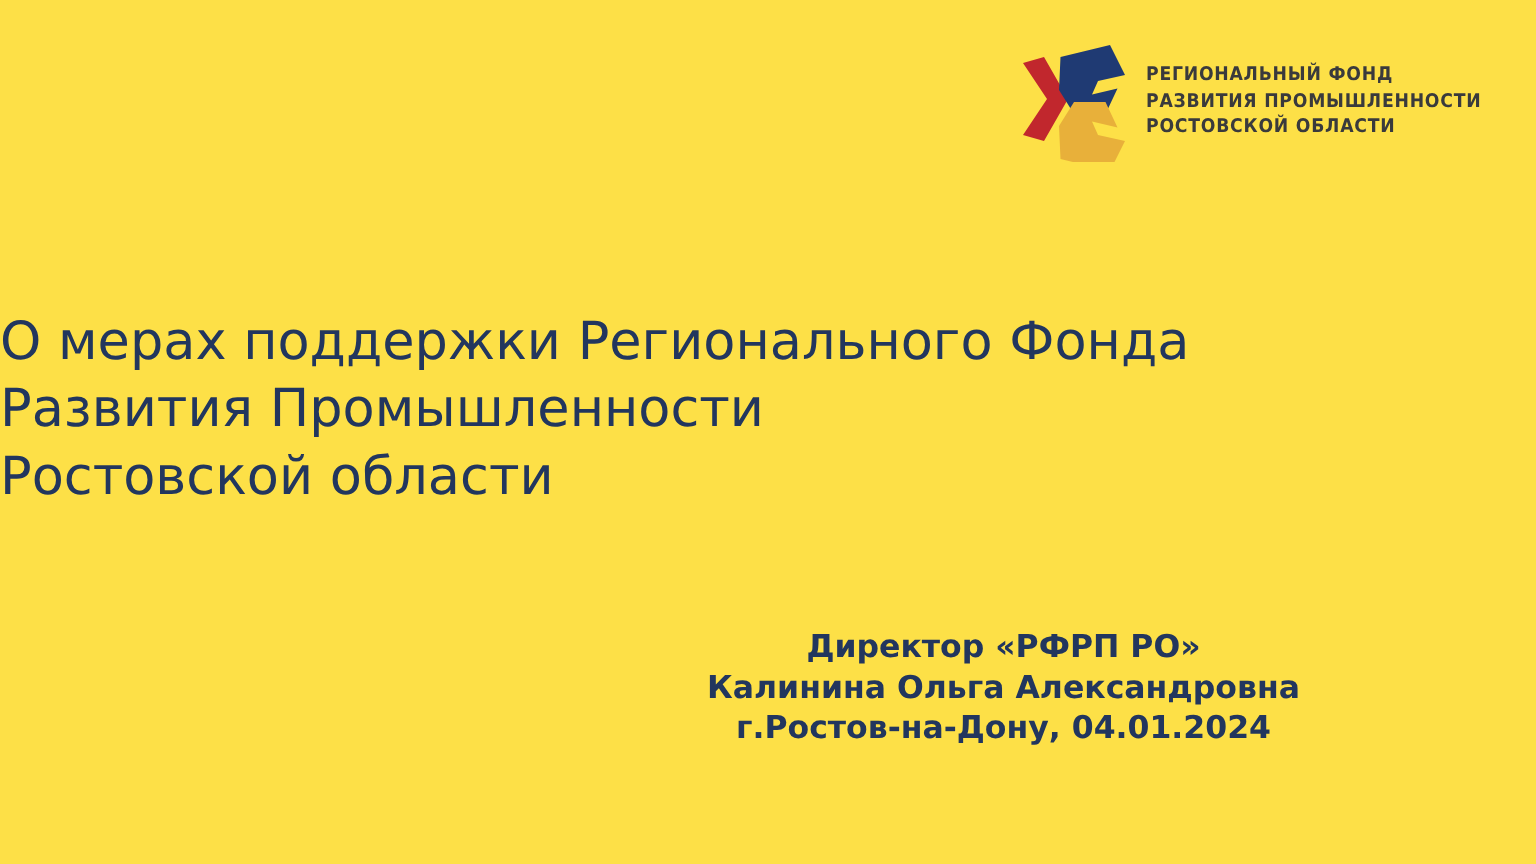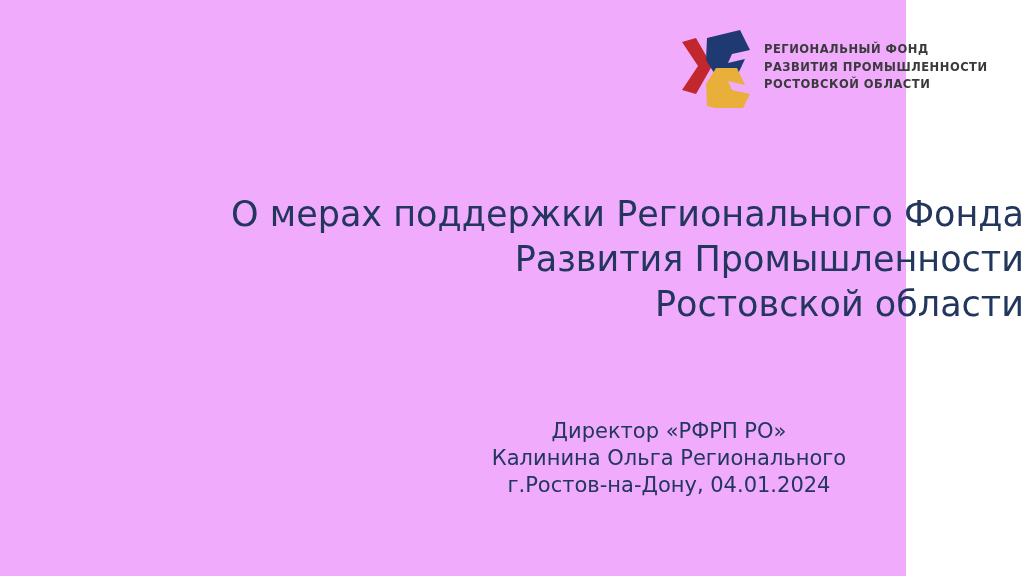--- a/index.html
+++ b/index.html
@@ -8,23 +8,23 @@
   }
   body {
     width: 1024px;
     height: 576px;
     background: #ffffff;
     font-family: "DejaVu Sans", "Liberation Sans", sans-serif;
     overflow: hidden;
   }
   .slide {
     position: relative;
-    width: 906px;
+    width: 1024px;
     height: 576px;
-    background: #f0abfc;
+    background: #fde047;
   }
 
   
   .logo-block {
     position: absolute;
     left: 674px;
     top: 24px;
     display: flex;
     align-items: center;
     gap: 12px;
@@ -51,23 +51,23 @@
     color: #3a3a3c;
     white-space: nowrap;
     transform: scaleX(0.92);
     transform-origin: left center;
   }
 
   
   .title-block {
     position: absolute;
     left: 0;
-    top: 192px;
+    top: 206px;
     width: 1024px;
-    text-align: right;
+    text-align: left;
   }
   .title-line {
     font-family: "DejaVu Sans", "Liberation Sans", sans-serif;
     font-size: 35px;
     font-weight: 400;
     line-height: 45px;
     color: #22365e;
     white-space: nowrap;
   }
 
@@ -75,21 +75,21 @@
   .presenter-block {
     position: absolute;
     left: 430px;
     top: 418px;
     width: 478px;
     text-align: center;
   }
   .presenter-line {
     font-family: "DejaVu Sans", "Liberation Sans", sans-serif;
     font-size: 21px;
-    font-weight: 400;
+    font-weight: 700;
     line-height: 27px;
     color: #22365e;
     white-space: nowrap;
   }
 </style>
 </head>
 <body>
 
 <div class="slide">
 
@@ -112,17 +112,17 @@
   </div>
 
   <div class="title-block">
     <div class="title-line">О мерах поддержки Регионального Фонда</div>
     <div class="title-line">Развития Промышленности</div>
     <div class="title-line">Ростовской области</div>
   </div>
 
   <div class="presenter-block">
     <div class="presenter-line">Директор «РФРП РО»</div>
-    <div class="presenter-line">Калинина Ольга Регионального</div>
+    <div class="presenter-line">Калинина Ольга Александровна</div>
     <div class="presenter-line">г.Ростов-на-Дону, 04.01.2024</div>
   </div>
 
 </div>
 
 </body></html>

